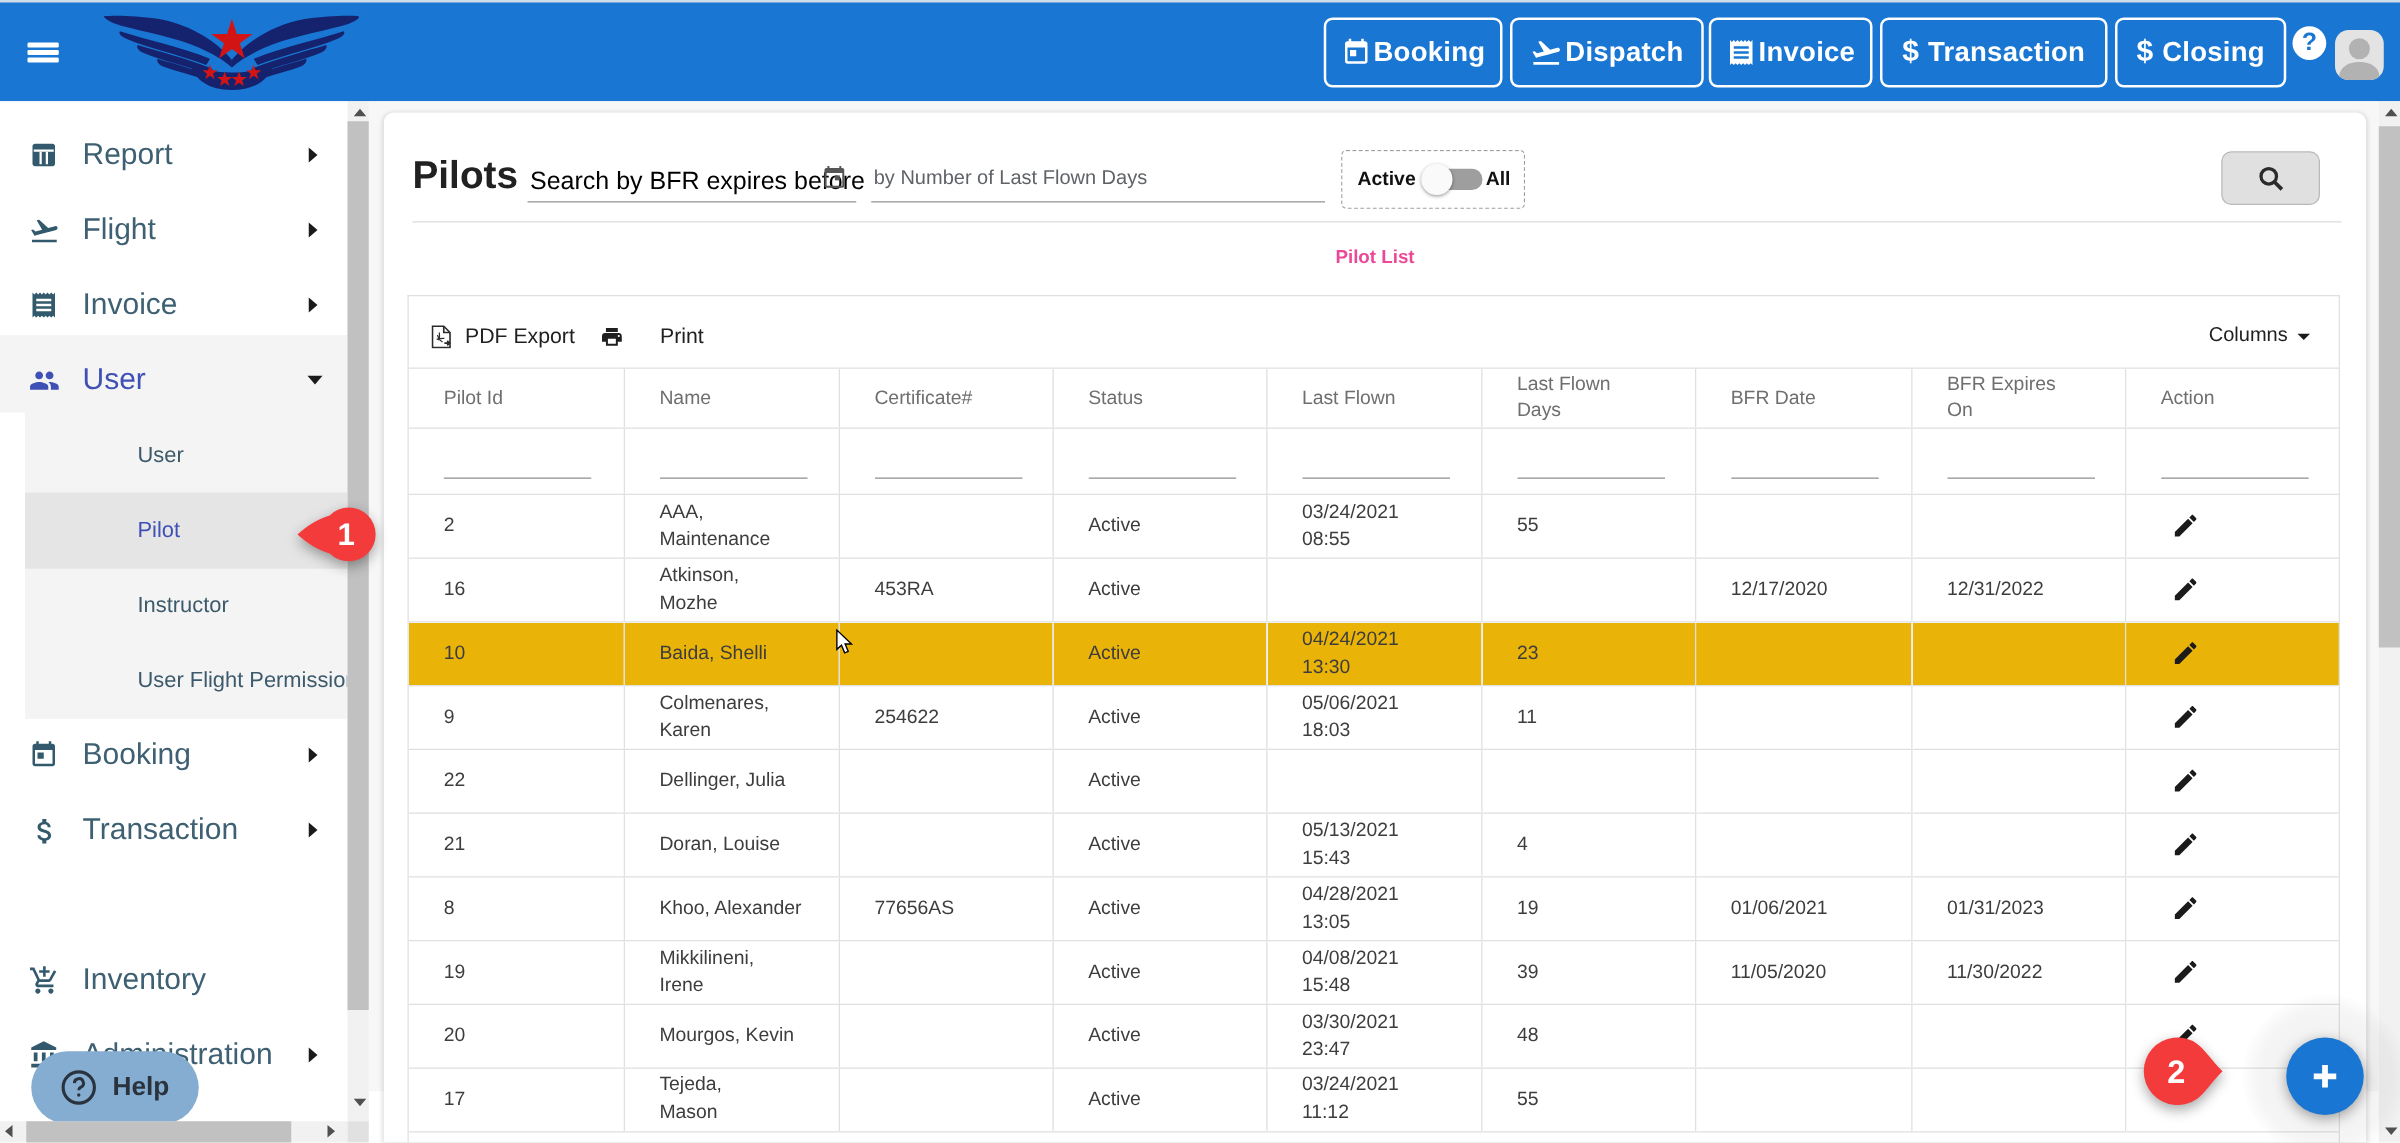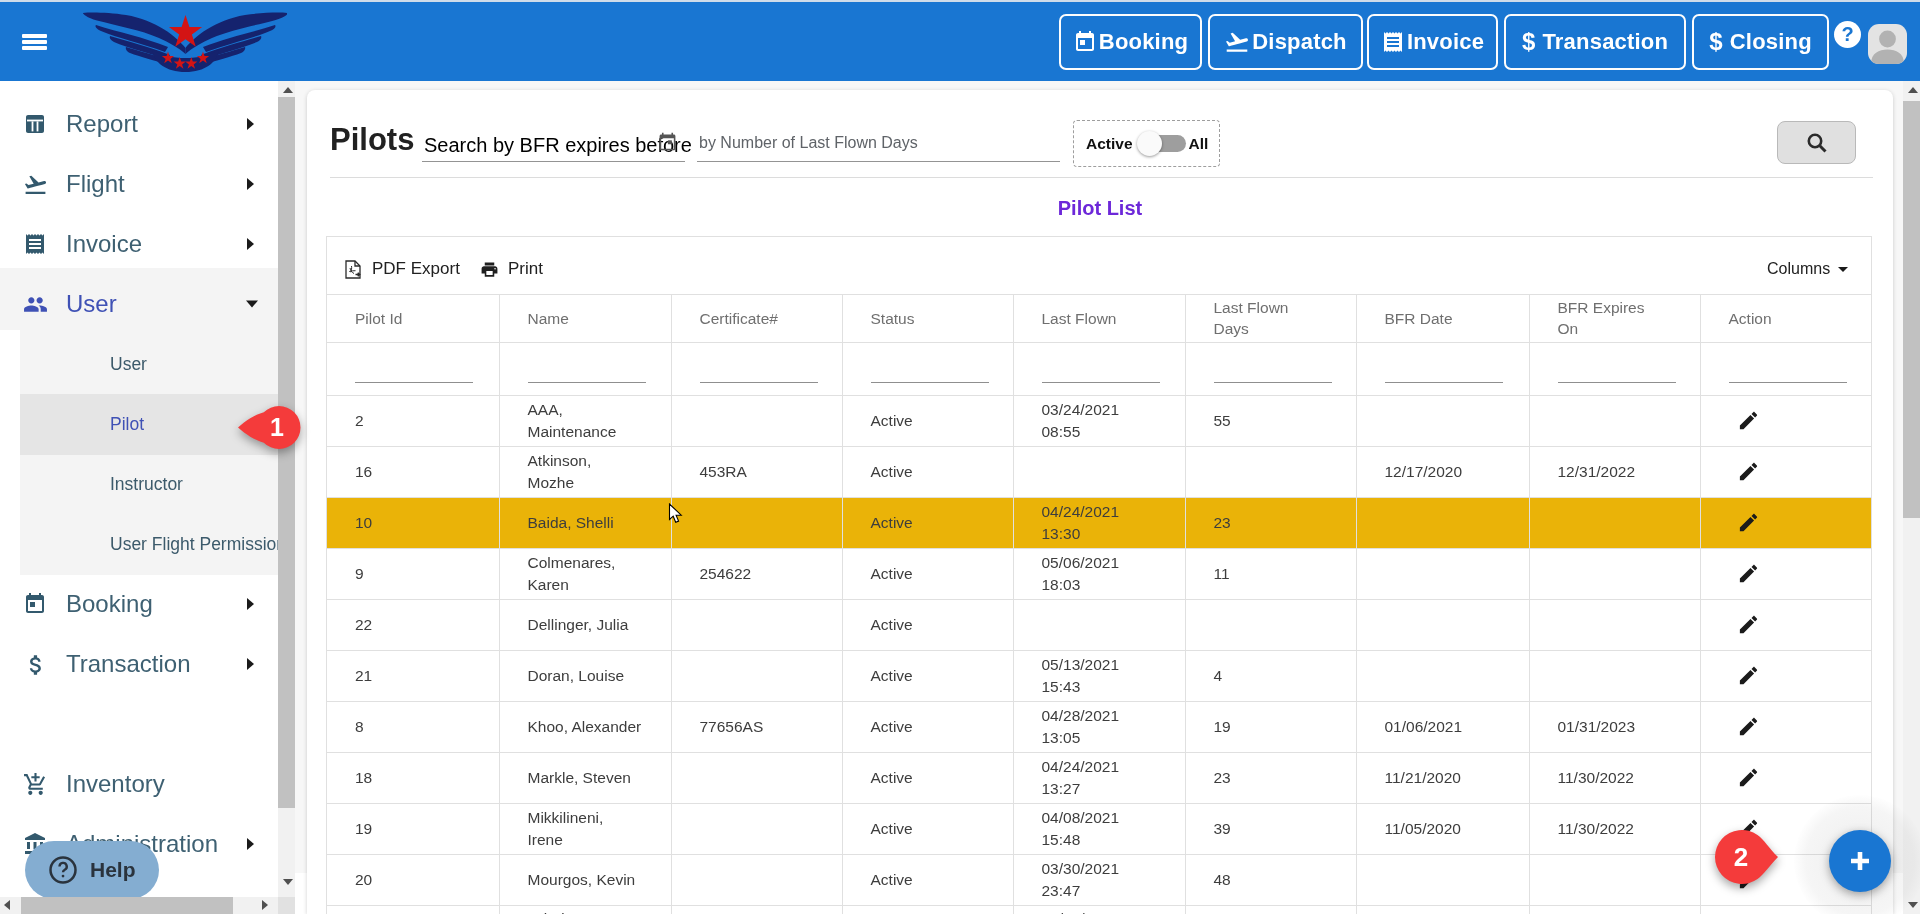--- a/index.html
+++ b/index.html
@@ -48,21 +48,21 @@
 .ph2 { position:absolute; font-size:16px; color:#5f6368; }
 #togglebox { position:absolute; left:766px; top:30px; width:147px; height:47px; border:1px dashed #9e9e9e; border-radius:4px;
   display:flex; align-items:center; }
 #togglebox b { font-size:15.5px; color:#111; }
 #swtrack { width:45px; height:17px; background:#9e9e9e; border-radius:9px; position:relative; margin:0 3px 0 8px; }
 #swthumb { position:absolute; left:-4px; top:-4px; width:25px; height:25px; border-radius:50%; background:#fafafa;
   box-shadow:0 1px 3px rgba(0,0,0,0.4); }
 #searchbtn { position:absolute; left:1470px; top:31px; width:79px; height:43px; background:#e0e0e0;
   border:1px solid #b9b9b9; border-radius:8px; display:flex; align-items:center; justify-content:center; }
 #hdivider { position:absolute; left:23px; top:87px; width:1543px; border-bottom:1px solid #dcdcdc; }
-#pilotlist-t { position:absolute; left:0; top:107px; width:1586px; text-align:center; font-size:20px; font-weight:700; color:#6d28d9; }
+#pilotlist-t { position:absolute; left:0; top:107px; width:1586px; text-align:center; font-size:15px; font-weight:700; color:#ec4899; }
 
 #tablebox { position:absolute; left:19px; top:146px; width:1546px; height:678px; border:1px solid #e0e0e0; border-bottom:none; }
 #toolbar { position:absolute; left:0; top:0; width:1544px; height:58px; border-bottom:1px solid #e0e0e0; }
 .tbitem { position:absolute; top:3px; height:58px; display:flex; align-items:center; font-size:17px; color:#212121; }
 table { border-collapse:collapse; table-layout:fixed; width:1544px; position:absolute; left:0; top:58px; }
 td, th { border-left:1px solid #e0e0e0; font-weight:400; text-align:left; vertical-align:middle;
   padding:0 8px 0 28px; font-size:15.5px; color:#3d3d3d; overflow:hidden; }
 td:first-child, th:first-child { border-left:none; }
 tr.hdr th { height:47px; border-bottom:1px solid #e0e0e0; color:#6f6f6f; font-size:15.5px; line-height:21px; }
 tr.flt td { height:53px; border-bottom:1px solid #e0e0e0; }
@@ -241,21 +241,21 @@
       <div id="toolbar">
         <div class="tbitem" style="left:18px;">
             <svg width="17" height="19" viewBox="0 0 17 19" fill="none" stroke="#2b2b2b" stroke-width="1.3">
               <path d="M1 1 h9 l5 5 v12 h-14 z"></path>
               <path d="M10 1 v5 h5" fill="none"></path>
               <path d="M5 8 c.5 2.5 2 4.5 4 5.5 m-4.7-2 c2-.6 4.5-.9 6.2-.8 m-4-4.7 c.3 2 .1 4.5-.6 6.3" stroke-width="1"></path>
               <path d="M10.5 14.5 h4 m-1.8-1.8 l2 1.8 l-2 1.8" stroke-width="1.4" fill="none"></path>
             </svg>
             <span style="margin-left:10px;">PDF Export</span>
           </div>
-        <div class="tbitem" style="left:153px;">
+        <div class="tbitem" style="left:153px;gap:20px;">
             <svg width="19" height="19" viewBox="0 0 24 24" fill="#1f1f1f">
               <path d="M19 8H5c-1.66 0-3 1.34-3 3v6h4v4h12v-4h4v-6c0-1.66-1.34-3-3-3zm-3 11H8v-5h8v5zm3-7c-.55 0-1-.45-1-1s.45-1 1-1 1 .45 1 1-.45 1-1 1zm-1-9H6v4h12V3z"></path>
             </svg>
             <span style="margin-left:9px;">Print</span>
           </div>
         <div class="tbitem" style="left:1440px; font-size:16px;">Columns<span style="margin-left:8px; width:0;height:0;border-top:5px solid #1a1a1a;border-left:5px solid transparent;border-right:5px solid transparent;"></span></div>
       </div>
       <table>
         <colgroup>
             <col style="width:172px">
@@ -408,35 +408,20 @@
               <td>19</td>
               <td>01/06/2021</td>
               <td>01/31/2023</td>
               <td>
                 <svg style="margin-left:8px;display:block;" width="23" height="23" viewBox="0 0 24 24" fill="#1b1b1b">
                   <path d="M3 17.25V21h3.75L17.81 9.94l-3.75-3.75L3 17.25zM20.71 7.04c.39-.39.39-1.02 0-1.41l-2.34-2.34c-.39-.39-1.02-.39-1.41 0l-1.83 1.83 3.75 3.75 1.83-1.83z"></path>
                 </svg>
               </td>
             </tr>
         <tr class="data">
-              <td>18</td>
-              <td>Markle, Steven</td>
-              <td></td>
-              <td>Active</td>
-              <td>04/24/2021<br>13:27</td>
-              <td>23</td>
-              <td>11/21/2020</td>
-              <td>11/30/2022</td>
-              <td>
-                <svg style="margin-left:8px;display:block;" width="23" height="23" viewBox="0 0 24 24" fill="#1b1b1b">
-                  <path d="M3 17.25V21h3.75L17.81 9.94l-3.75-3.75L3 17.25zM20.71 7.04c.39-.39.39-1.02 0-1.41l-2.34-2.34c-.39-.39-1.02-.39-1.41 0l-1.83 1.83 3.75 3.75 1.83-1.83z"></path>
-                </svg>
-              </td>
-            </tr>
-        <tr class="data">
               <td>19</td>
               <td>Mikkilineni,<br>Irene</td>
               <td></td>
               <td>Active</td>
               <td>04/08/2021<br>15:48</td>
               <td>39</td>
               <td>11/05/2020</td>
               <td>11/30/2022</td>
               <td>
                 <svg style="margin-left:8px;display:block;" width="23" height="23" viewBox="0 0 24 24" fill="#1b1b1b">

